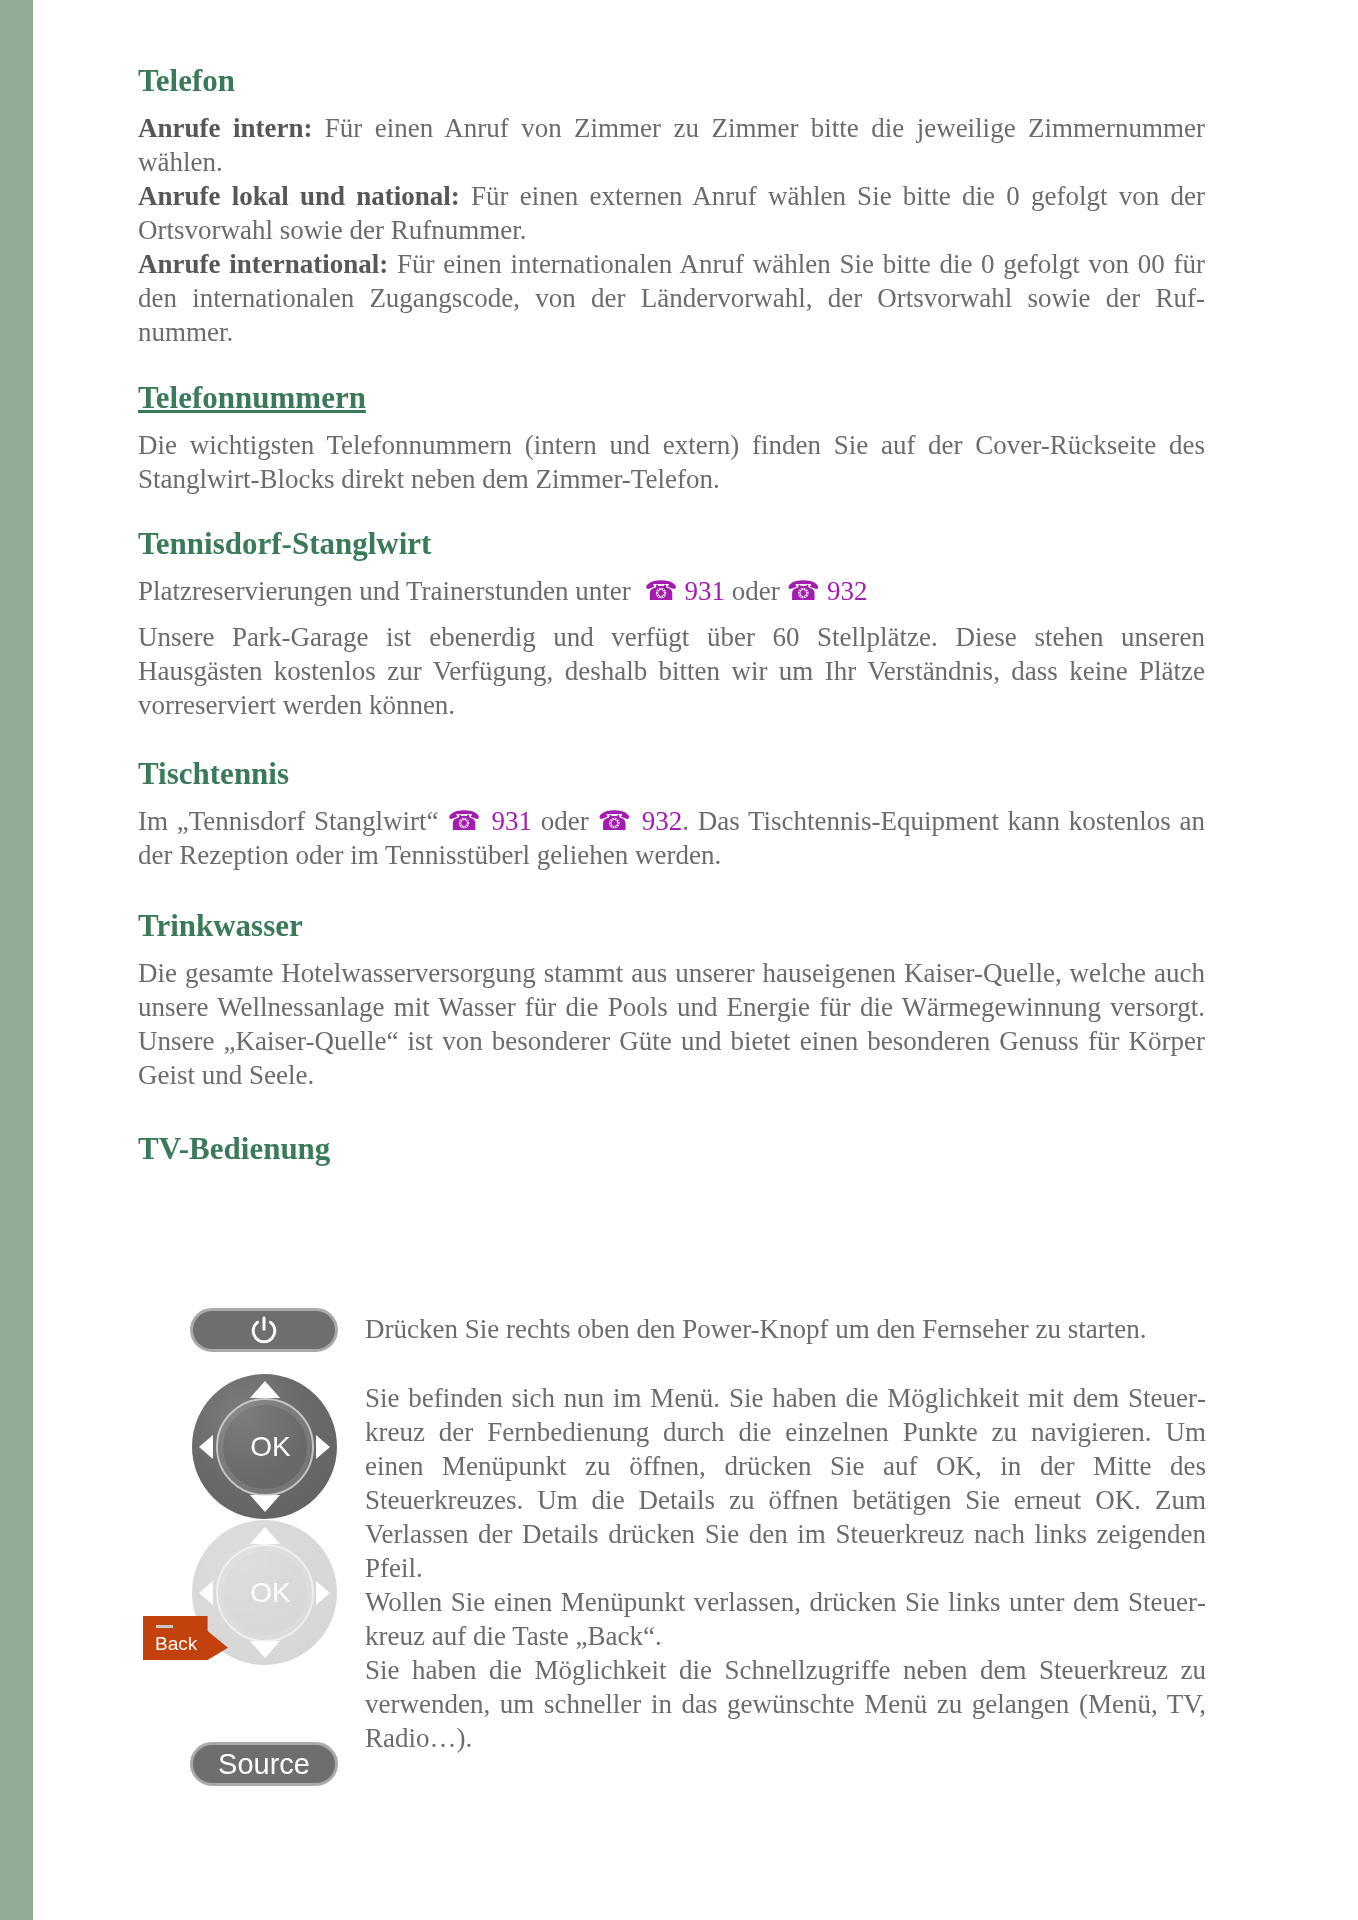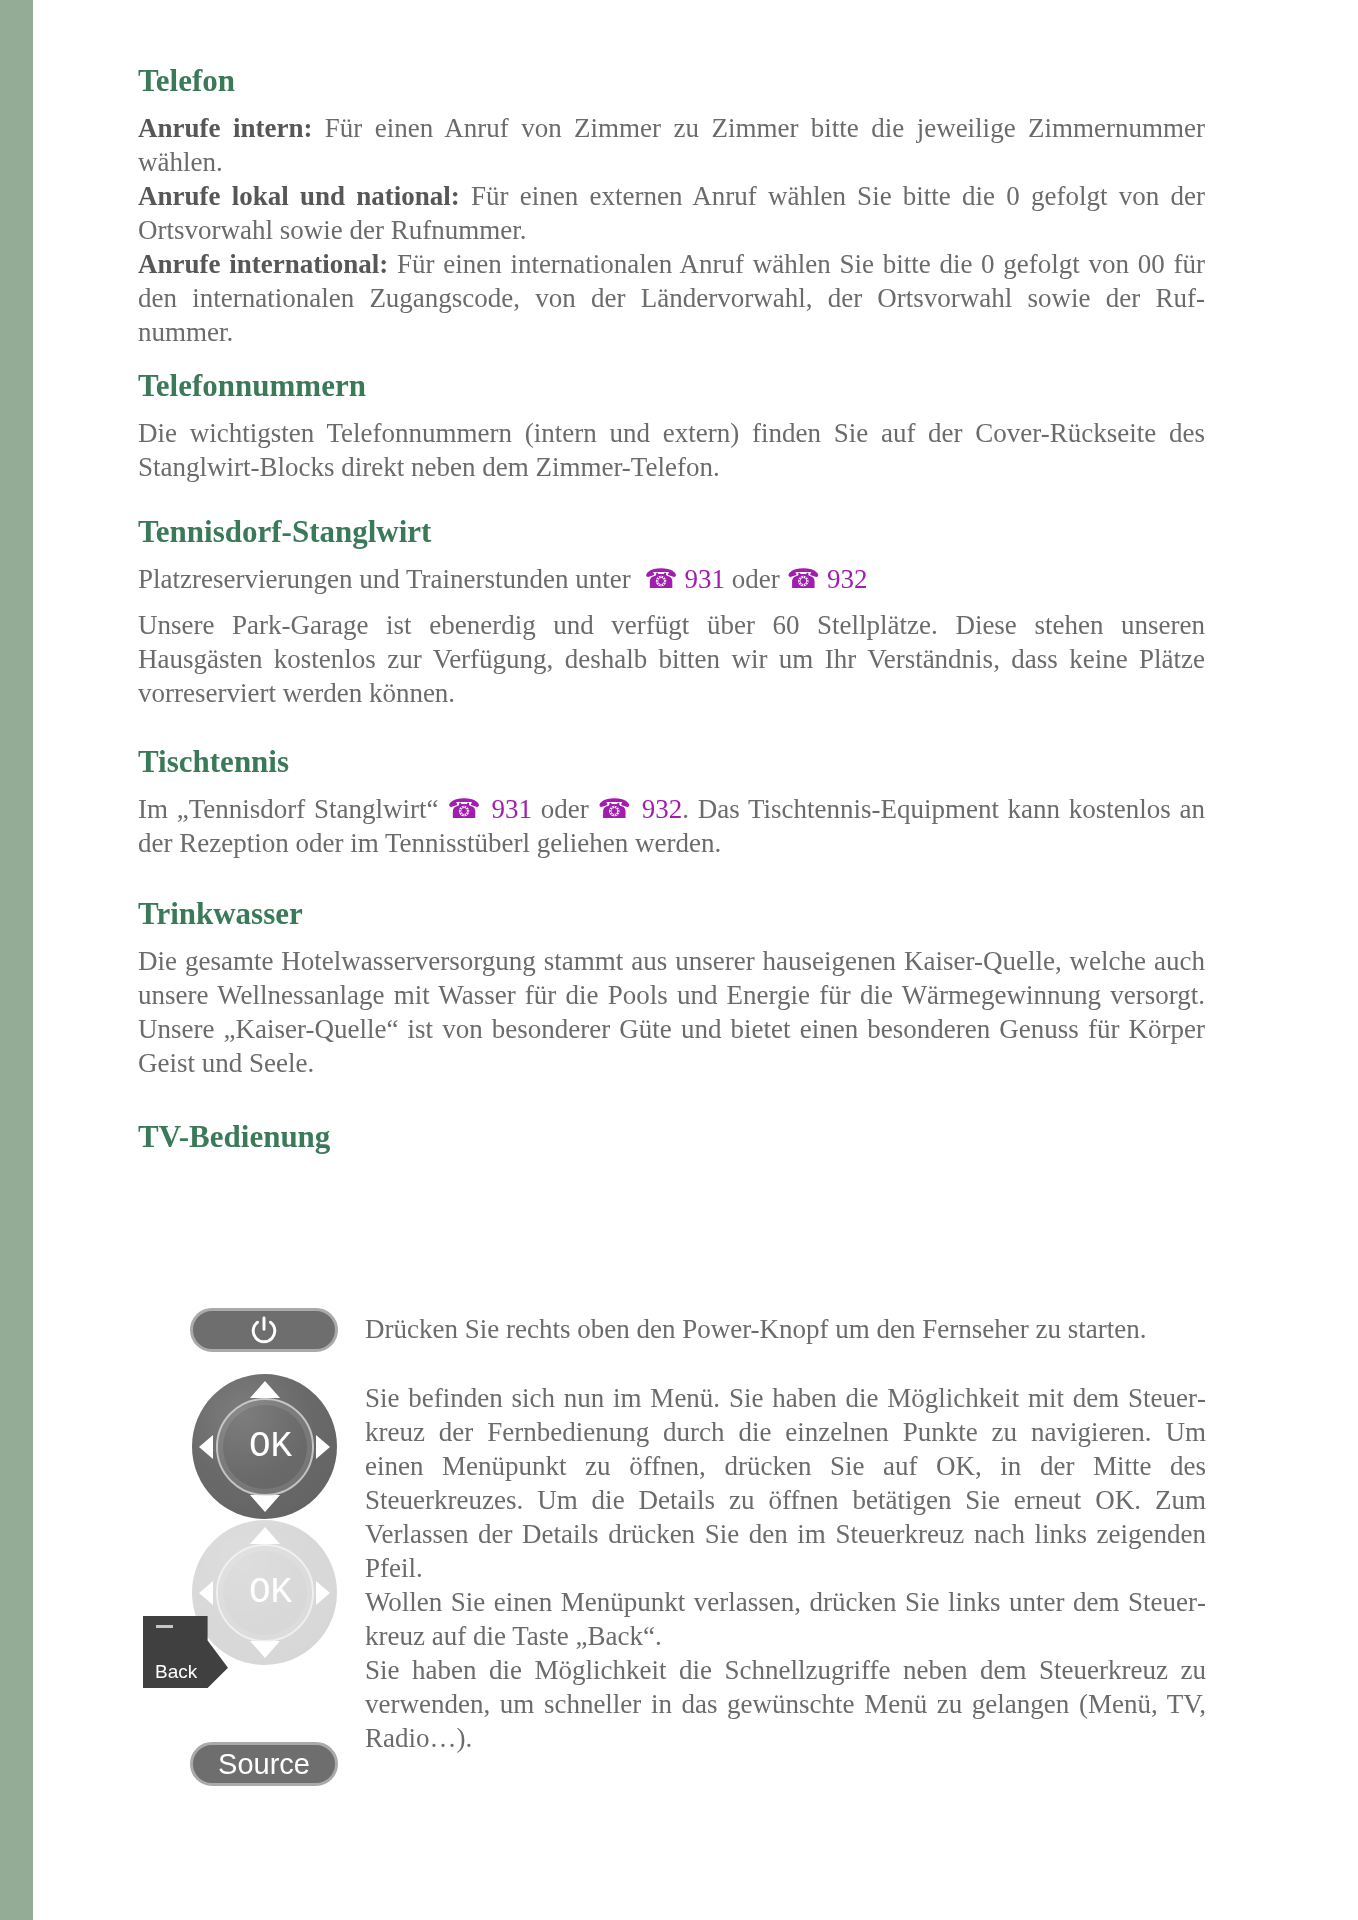--- a/index.html
+++ b/index.html
@@ -2,21 +2,21 @@
 <html><head>
 <meta charset="utf-8">
 <style>
   html,body{margin:0;padding:0;background:#e8e8e8;}
   .page{position:relative;width:1358px;height:1920px;background:#ffffff;overflow:hidden;
         font-family:"Liberation Serif","DejaVu Serif",serif;}
   .sidebar{position:absolute;left:0;top:0;width:33px;height:100%;background:#94ac96;}
   .content{position:absolute;left:138px;top:0;width:1067px;}
   h2{font-size:31px;line-height:37px;font-weight:bold;color:#3a7a58;margin:0;}
   .h-telefon{margin-top:62px;}
-  .h-telefonnummern{margin-top:18px;}
+  .h-telefonnummern{margin-top:30px;text-decoration:underline;}
   .h-tennisdorf{margin-top:29px;}
   .h-tiefgarage{margin-top:36px;}
   .h-tischtennis{margin-top:33px;}
   .h-trinkwasser{margin-top:35px;}
   .h-tv{margin-top:38px;}
   p{font-size:27px;line-height:34px;color:#6b6b6b;margin:0;text-align:justify;}
   .first-p{margin-top:12px;}
   b.lead{color:#575757;}
   .phone{color:#a21caf;font-family:"Liberation Serif","DejaVu Sans",serif;}
   
@@ -30,31 +30,31 @@
   .pill-source{left:190px;top:1742px;}
   .pill-label{color:#ffffff;font-family:"Liberation Sans","DejaVu Sans",sans-serif;font-size:29px;line-height:29px;}
   .dpad{position:absolute;width:145px;height:145px;border-radius:50%;
         background:radial-gradient(circle at 35% 28%, #7d7d7d 0%, #6a6a6a 45%, #606060 100%);}
   .dpad1{left:192px;top:1374px;}
   .dpad2{left:192px;top:1520px;opacity:0.25;}
   .dpad-inner{position:absolute;left:50%;top:50%;transform:translate(-50%,-50%);width:94px;height:94px;
         border:2px solid rgba(225,225,225,0.75);border-radius:50%;
         box-shadow:inset 0 0 0 5px rgba(255,255,255,0.10);
         display:flex;align-items:center;justify-content:center;}
-  .dpad-ok{color:#ffffff;font-family:Liberation Mono, monospace;font-size:36px;margin-left:12px;}
+  .dpad-ok{color:#ffffff;font-family:Liberation Sans, sans-serif;font-size:28px;margin-left:12px;}
   .tri{position:absolute;width:0;height:0;}
   .tri-up{left:50%;top:7px;transform:translateX(-50%);
         border-left:15px solid transparent;border-right:15px solid transparent;border-bottom:17px solid #ffffff;}
   .tri-down{left:50%;bottom:7px;transform:translateX(-50%);
         border-left:15px solid transparent;border-right:15px solid transparent;border-top:17px solid #ffffff;}
   .tri-left{left:7px;top:50%;transform:translateY(-50%);
         border-top:12px solid transparent;border-bottom:12px solid transparent;border-right:14px solid #ffffff;}
   .tri-right{right:7px;top:50%;transform:translateY(-50%);
         border-top:12px solid transparent;border-bottom:12px solid transparent;border-left:14px solid #ffffff;}
-  .back-btn{position:absolute;left:143px;top:1616px;width:85px;height:72px;background:#404040;
+  .back-btn{position:absolute;left:143px;top:1616px;width:85px;height:44px;background:#c2410c;
         clip-path:polygon(0 0,76% 0,76% 34%,100% 72%,76% 100%,0 100%);}
   .back-dash{position:absolute;left:13px;top:9px;width:17px;height:3px;background:#c6c6c6;}
   .back-label{position:absolute;left:12px;bottom:7px;color:#ffffff;
         font-family:"Liberation Sans","DejaVu Sans",sans-serif;font-size:19px;line-height:19px;}
   .power-svg{width:32px;height:32px;display:block;}
 </style>
 </head>
 <body>
 
 <div class="page">

